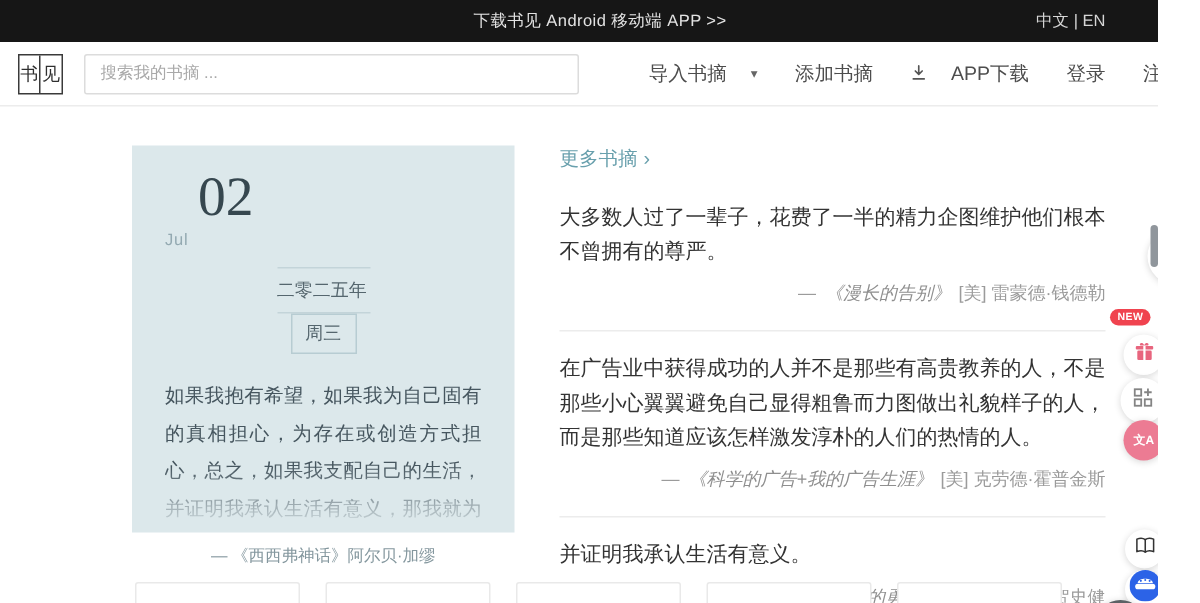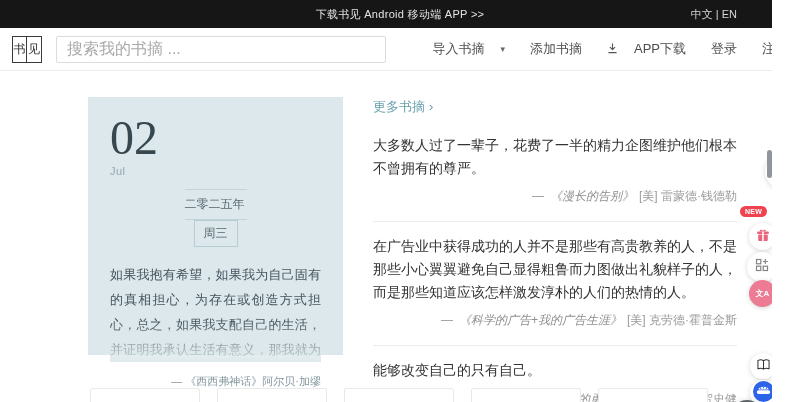--- a/index.html
+++ b/index.html
@@ -17,40 +17,40 @@
   
   .navbar { position:absolute; top:28px; left:0; width:800px; height:43px; background:#fff;
     border-bottom:1px solid #ececec; display:flex; align-items:center; padding:0 12px; }
   .logo { display:flex; border:1px solid #3a3a3a; height:27px; align-items:stretch; cursor:pointer; flex:none; }
   .logo span { display:flex; align-items:center; justify-content:center; width:14px;
     font-size:12px; color:#2f2f2f; }
   .logo span:first-child { border-right:1px solid #3a3a3a; }
   .nav-links { display:flex; gap:25px; margin-left:26px; flex:none; }
   .nav-link { font-size:13px; color:#4d4d4d; cursor:pointer; white-space:nowrap; }
   .search { margin-left:14px; width:330px; height:27px; border:1px solid #dcdcdc; border-radius:2px;
-    font-size:16px; padding:0 10px; color:#333; outline:none; font-family:"Liberation Sans",sans-serif; }
+    font-size:11px; padding:0 10px; color:#333; outline:none; font-family:"Liberation Sans",sans-serif; }
   .search::placeholder { color:#a9a9a9; }
   .nav-actions { margin-left:auto; display:flex; align-items:center; gap:25px; flex:none; }
   .nav-action { font-size:13px; color:#4d4d4d; cursor:pointer; white-space:nowrap; display:flex; align-items:center; gap:16px; }
   .caret { font-size:9px; color:#666; }
 
   
   .daily-card { position:absolute; left:88px; top:97px; width:255px; height:258px;
     background:#dce8eb; padding:16px 22px; cursor:pointer; }
-  .day { font-family:"Liberation Serif", serif; font-size:48px; line-height:1.05; color:#36474f; font-weight:400; }
+  .day { font-family:"Liberation Serif", serif; font-size:37px; line-height:1.05; color:#36474f; font-weight:400;margin-left:22px; }
   .month { font-size:11px; color:#93a9b1; margin-top:2px; letter-spacing:.5px; }
   .date-row { display:flex; justify-content:space-between; align-items:center; margin-top:12px;flex-direction:column; }
   .year { font-size:12px; color:#55666e; border-top:1px solid #c3d4d9; border-bottom:1px solid #c3d4d9;
     padding:6px 2px 6px 0; }
   .weekday { font-size:12px; color:#55666e; border:1px solid #b7ccd2; padding:4px 9px; }
   .card-quote-wrap { position:relative; margin-top:16px; height:99px; overflow:hidden; }
   .card-quote { font-size:13px; line-height:1.92; color:#46565f; text-align:justify; }
   .card-quote-wrap::after { content:""; position:absolute; left:0; right:0; bottom:0; height:40px;
     background:linear-gradient(rgba(220,232,235,0), rgba(220,232,235,.92)); pointer-events:none; }
-  .card-attr { margin-top:12px; text-align:right; font-size:11px; color:#84979e; }
+  .card-attr { margin-top:12px; text-align:center; font-size:11px; color:#84979e; }
 
   
   .quotes-col { position:absolute; left:373px; top:97px; width:364px; }
   .more-link { font-size:13px; color:#69a0ad; cursor:pointer; display:inline-block; }
   .more-arrow { margin-left:4px; font-size:13px; }
   .quote-item { border-bottom:1px solid #ececec; padding:13px 0 16px; cursor:pointer; }
   .quote-item:first-of-type { padding-top:18px; }
   .quote-text { font-size:14px; line-height:1.62; color:#333; text-align:justify; }
   .quote-attr { margin-top:9px; text-align:right; font-size:12px; color:#9b9b9b; }
   .quote-attr .dash { margin-right:6px; }
@@ -139,21 +139,21 @@
     </div>
 
     <div class="quote-item">
       <div class="quote-text">在广告业中获得成功的人并不是那些有高贵教养的人，不是那些小心翼翼避免自己显得粗鲁而力图做出礼貌样子的人，而是那些知道应该怎样激发淳朴的人们的热情的人。</div>
       <div class="quote-attr">
         <span class="dash">—</span><span class="title">《科学的广告+我的广告生涯》</span><span class="author">[美] 克劳德·霍普金斯</span>
       </div>
     </div>
 
     <div class="quote-item">
-      <div class="quote-text">能够改变自己的只有自己。</div>
+      <div class="quote-text">并证明我承认生活有意义。</div>
       <div class="quote-attr">
         <span class="dash">—</span><span class="title">《被讨厌的勇气》</span><span class="author">岸见一郎 / 古贺史健</span>
       </div>
     </div>
   </div>
 
   <div class="bottom-row">
     <div class="bottom-card"></div>
     <div class="bottom-card"></div>
     <div class="bottom-card"></div>

